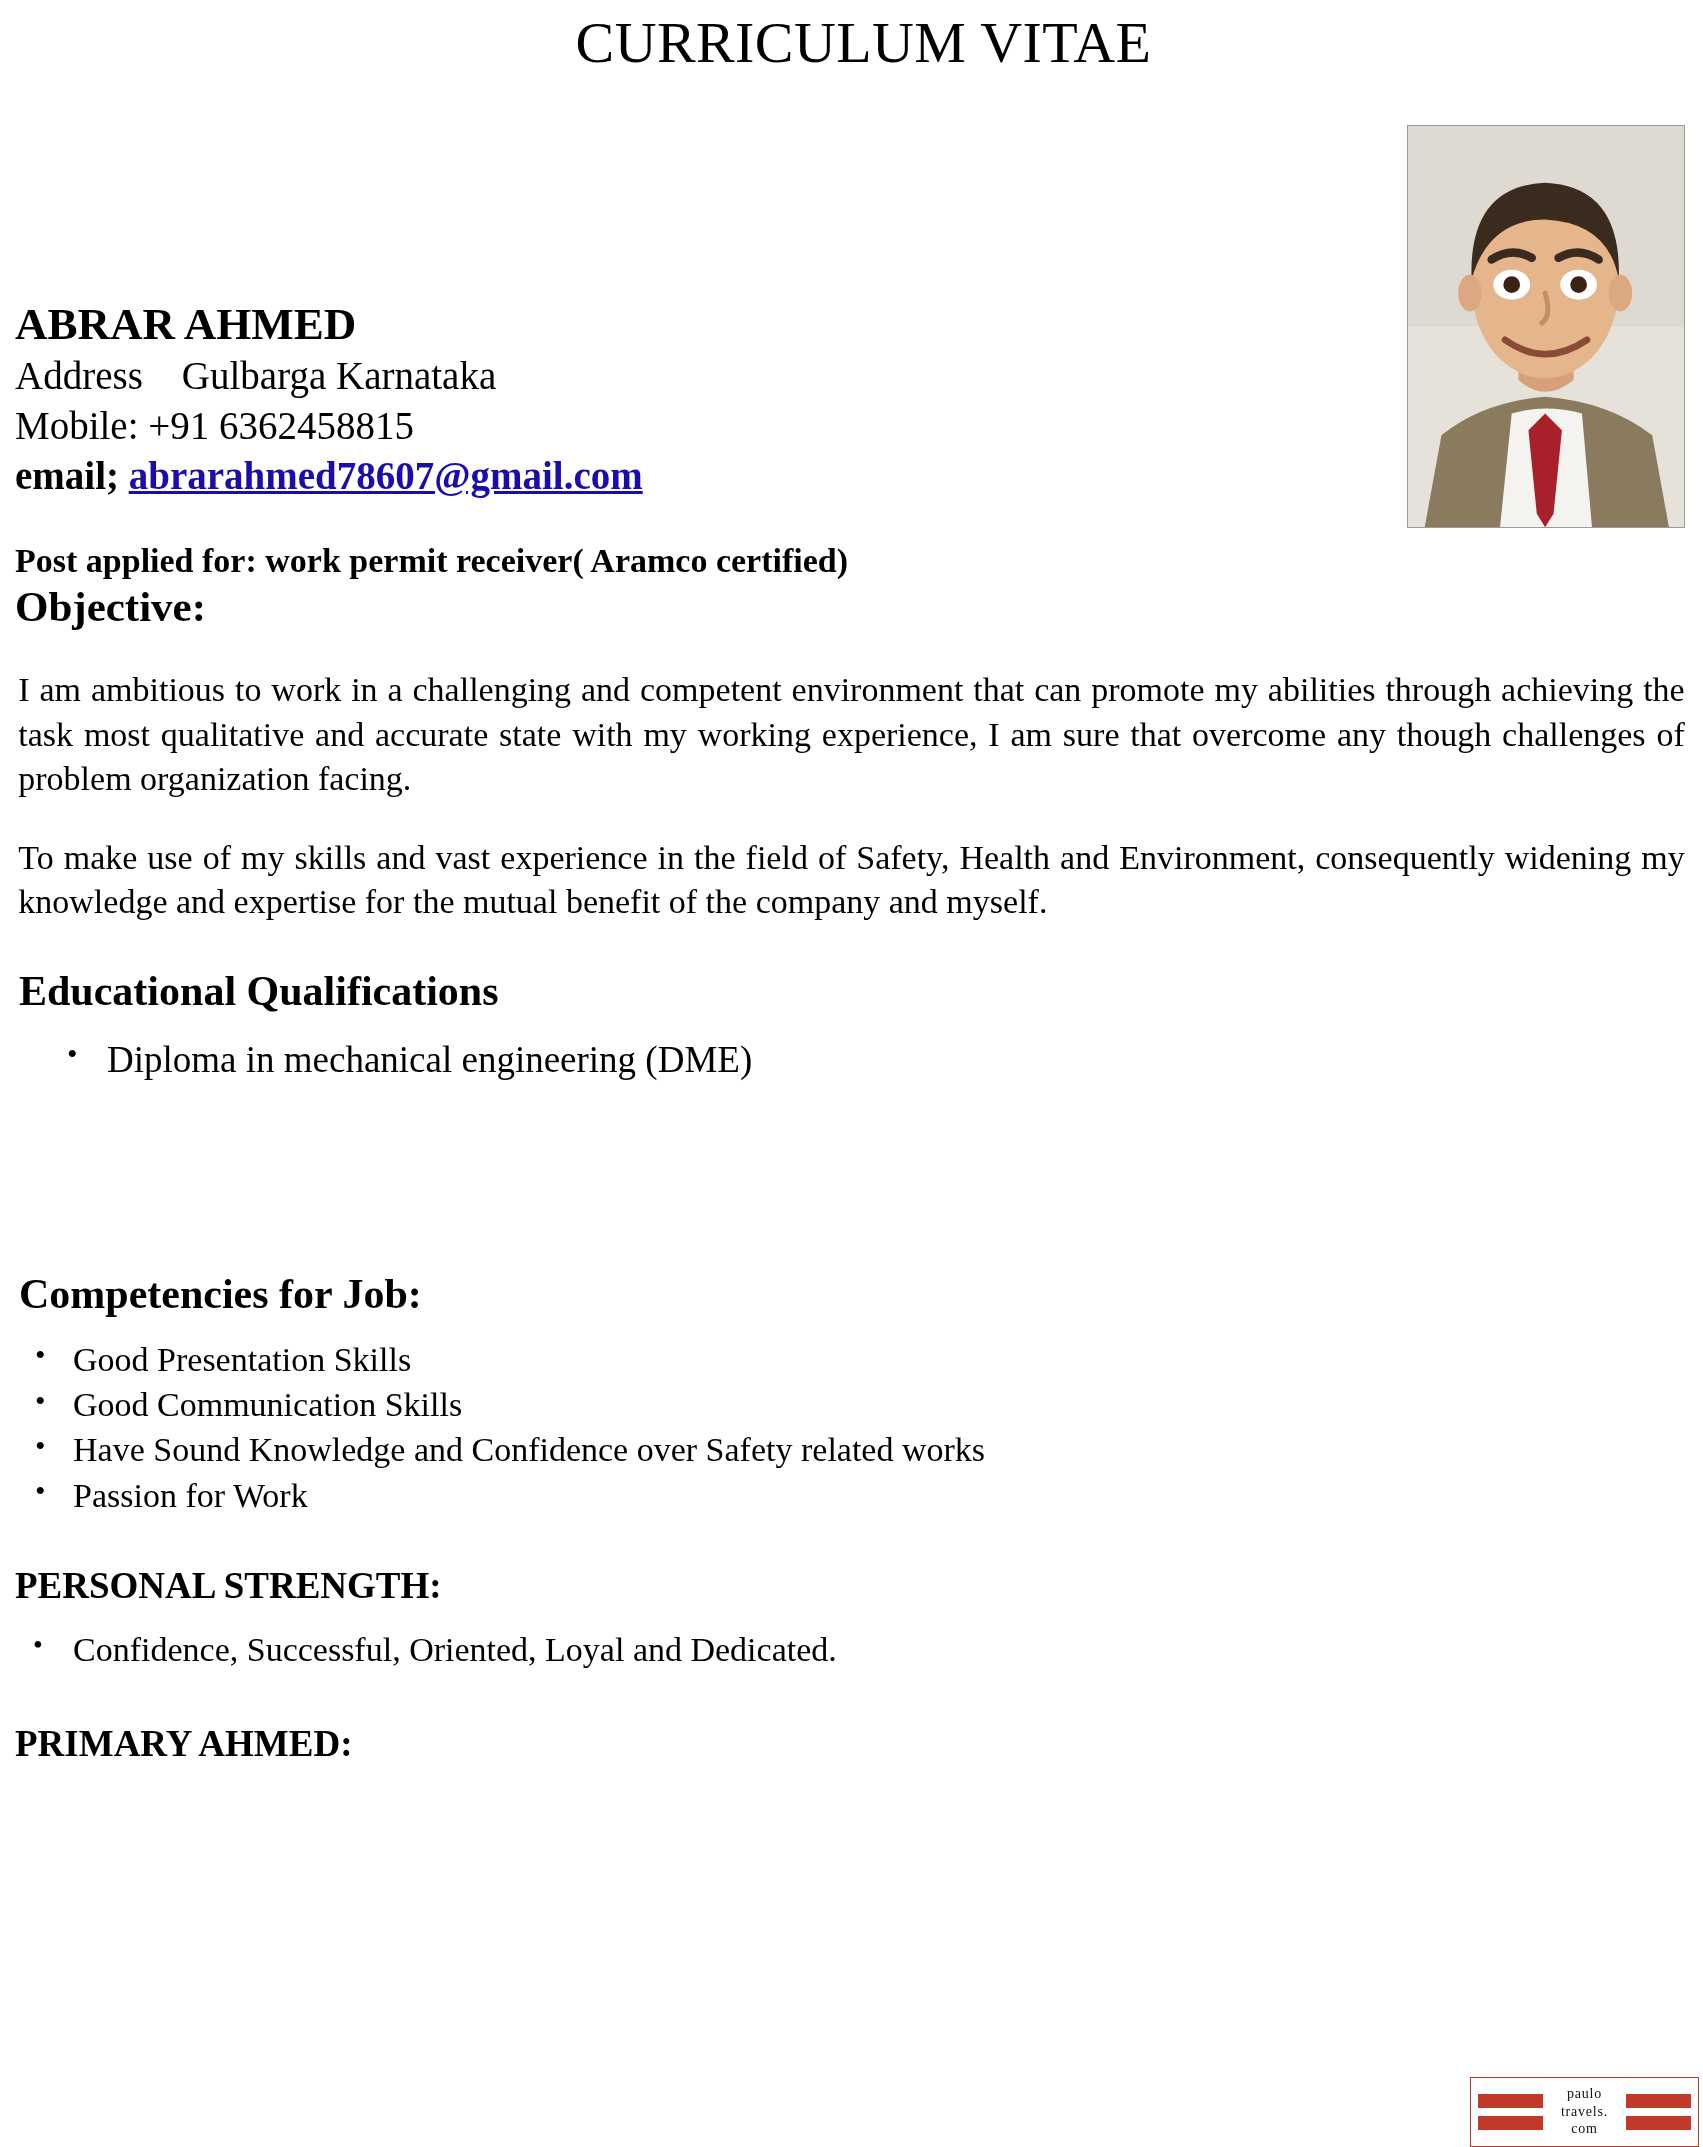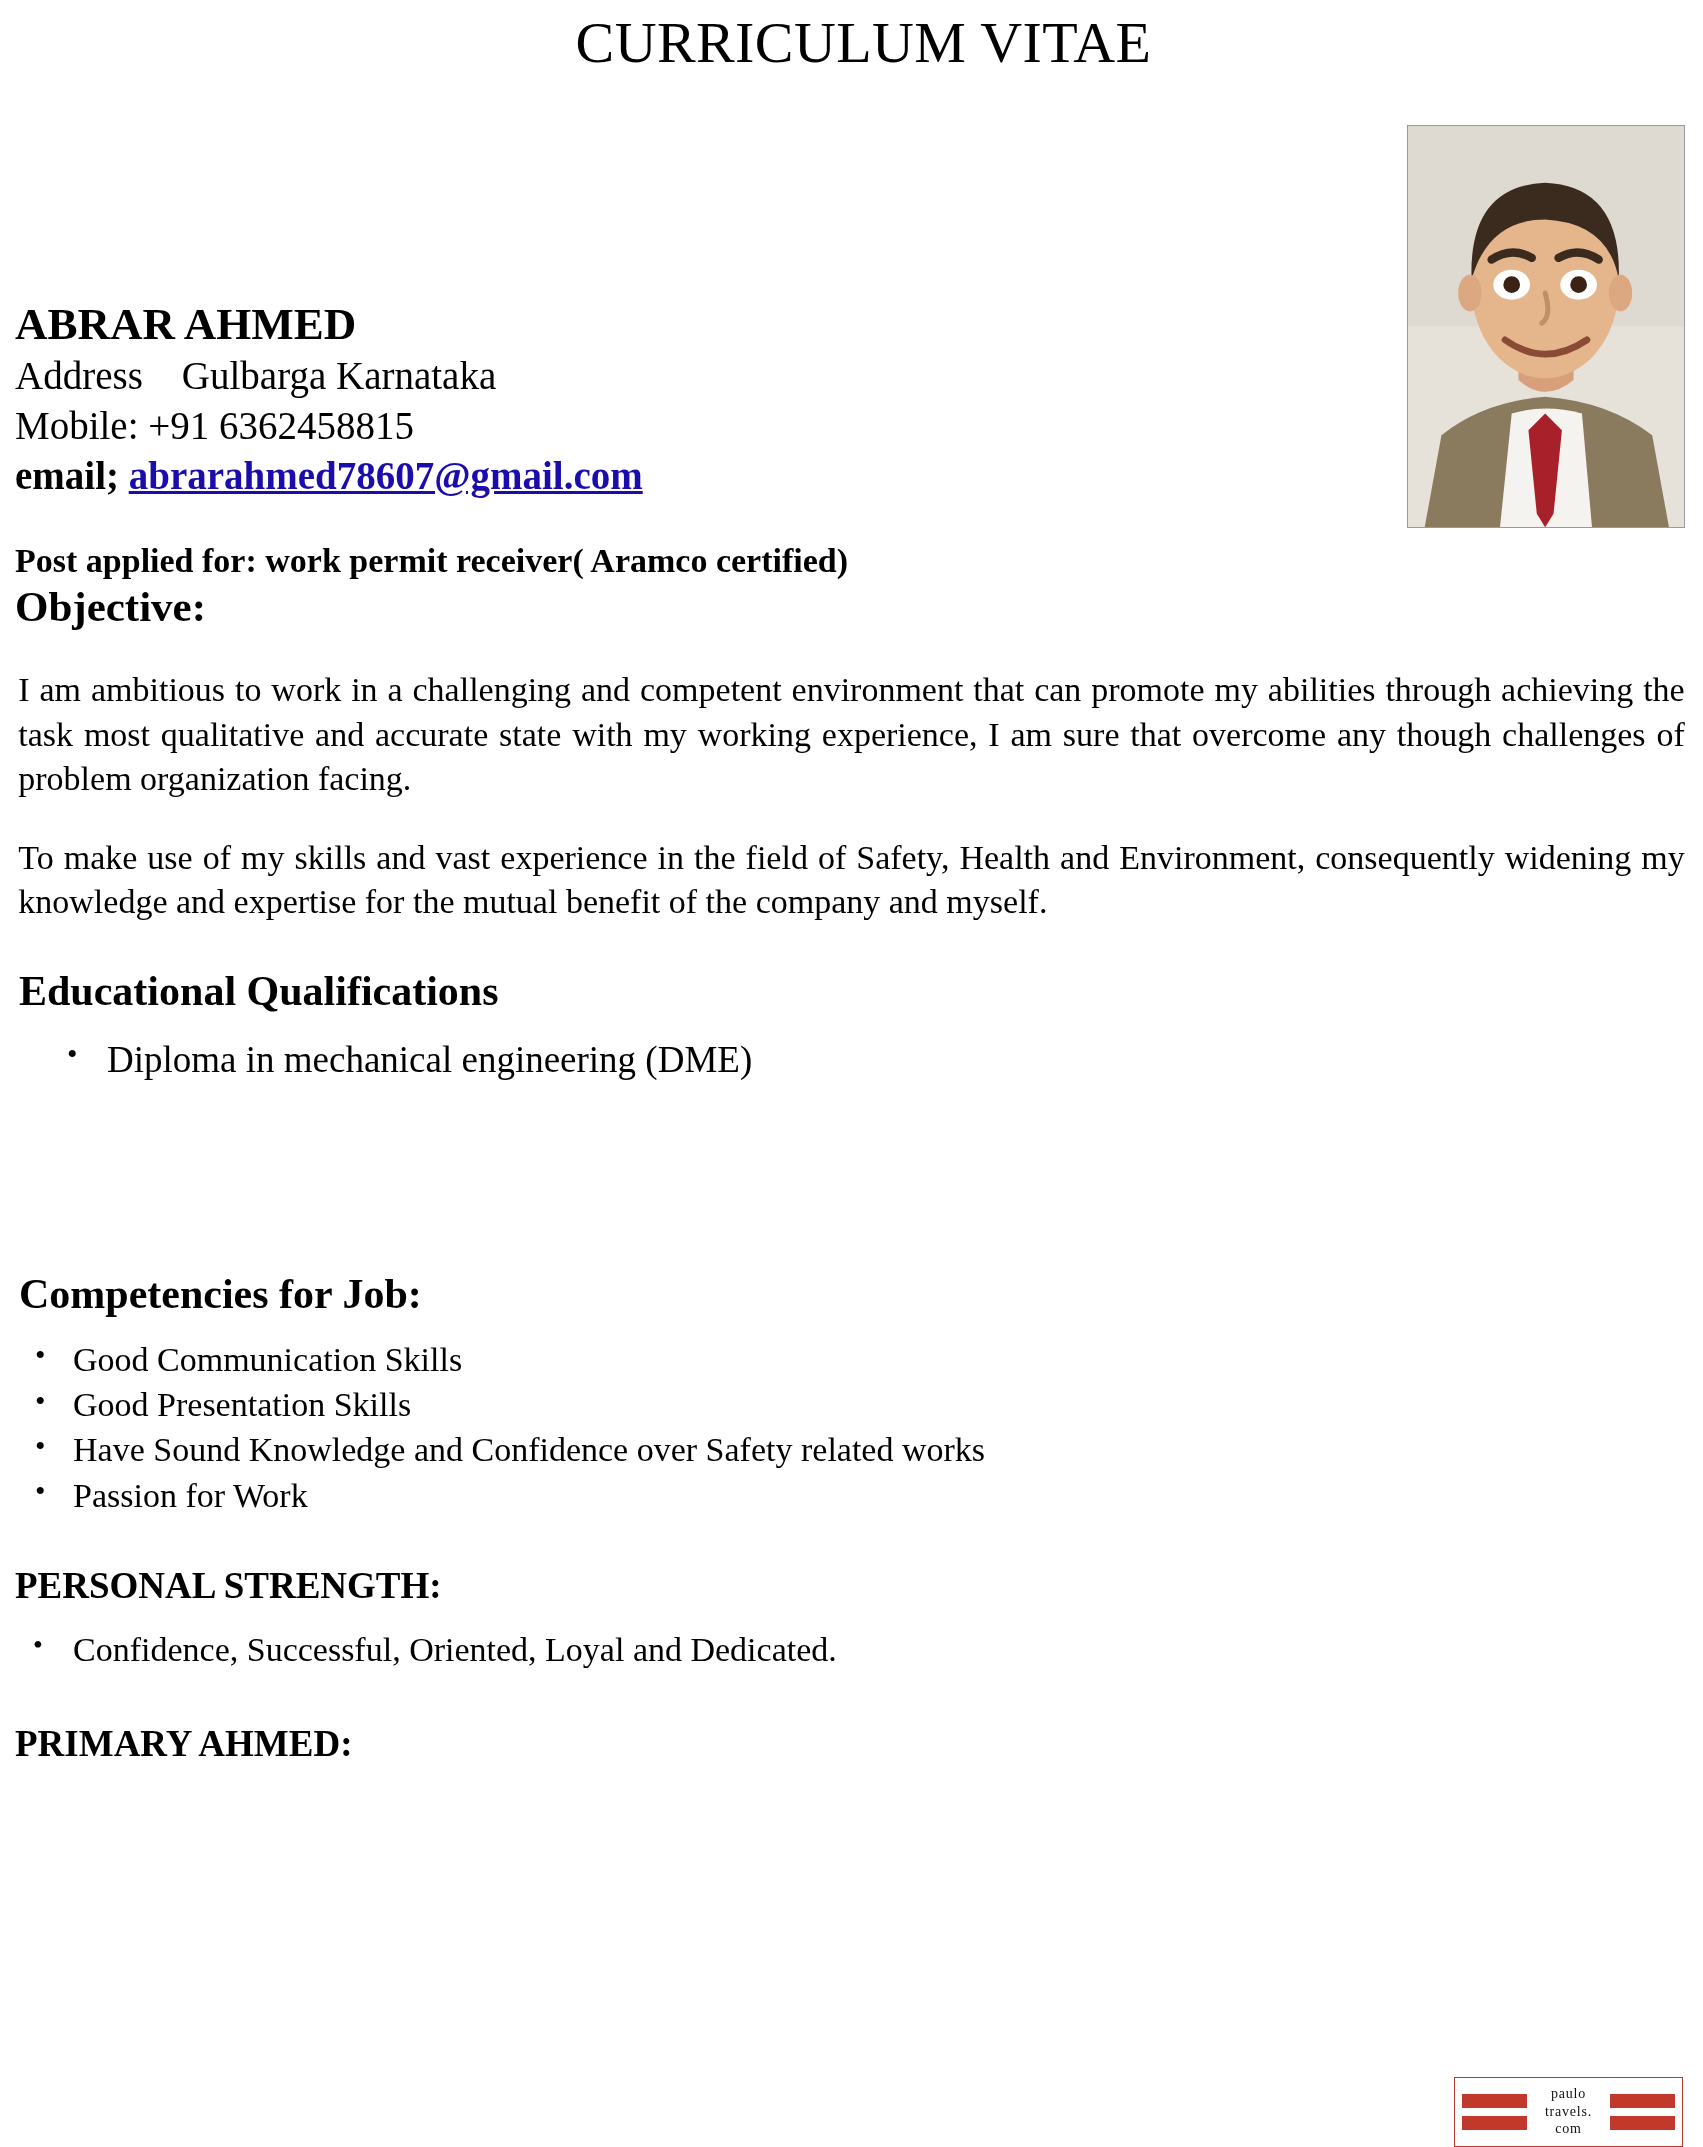--- a/index.html
+++ b/index.html
@@ -136,21 +136,21 @@
     font-size: 28px;
   }
   .assets-head {
     font-size: 37px;
     font-weight: bold;
     margin: 53px 0 0 0;
   }
 
   .footer-logo {
     position: absolute;
-    right: 20px;
+    right: 4px;
     bottom: 8.3px;
     width: 227px;
     height: 68px;
     border: 1.7px solid #b23a2e;
     background: #ffffff;
     display: flex;
     align-items: center;
     justify-content: center;
   }
   .footer-logo .bars {
@@ -233,22 +233,22 @@
 
     <div class="section-head">Educational Qualifications</div>
     <ul class="bullets">
       <li>Diploma in mechanical engineering (DME)</li>
     </ul>
 
     <div class="gap-big"></div>
 
     <div class="section-head">Competencies for Job:</div>
     <ul class="bullets tight indent-small">
+      <li>Good Presentation Skills</li>
       <li>Good Communication Skills</li>
-      <li>Good Presentation Skills</li>
       <li>Have Sound Knowledge and Confidence over Safety related works</li>
       <li>Passion for Work</li>
     </ul>
 
     <div class="strength-head">PERSONAL STRENGTH:</div>
     <ul class="strength-list">
       <li>Confidence, Successful, Oriented, Loyal and Dedicated.</li>
     </ul>
 
     <div class="assets-head">PRIMARY AHMED:</div>

